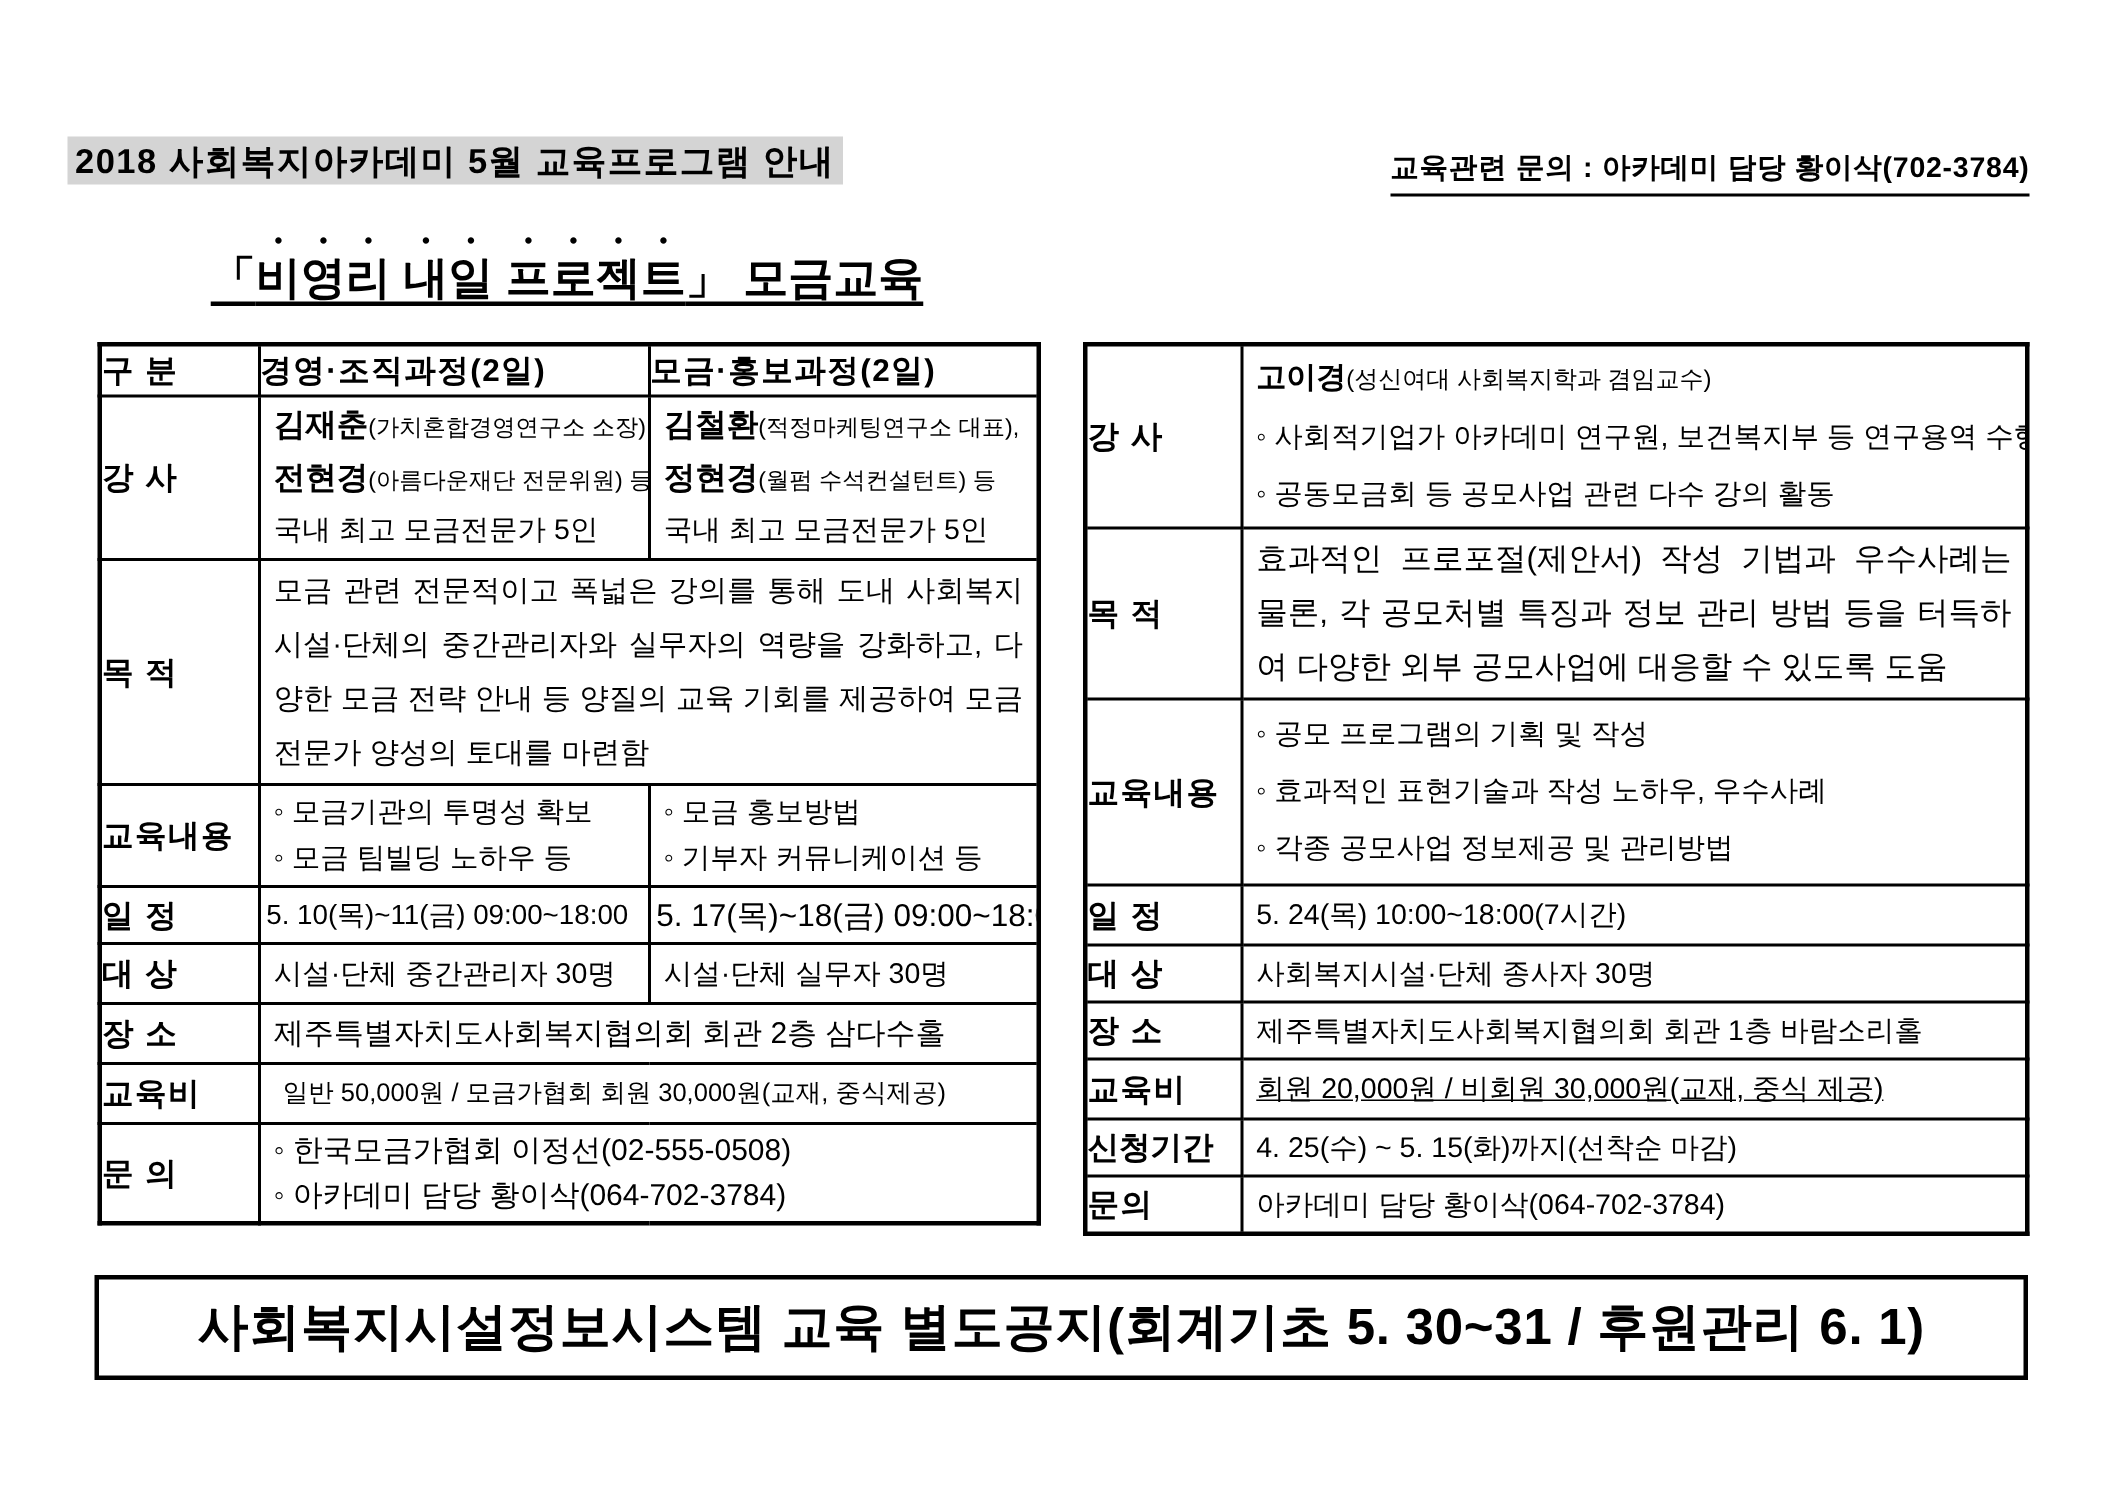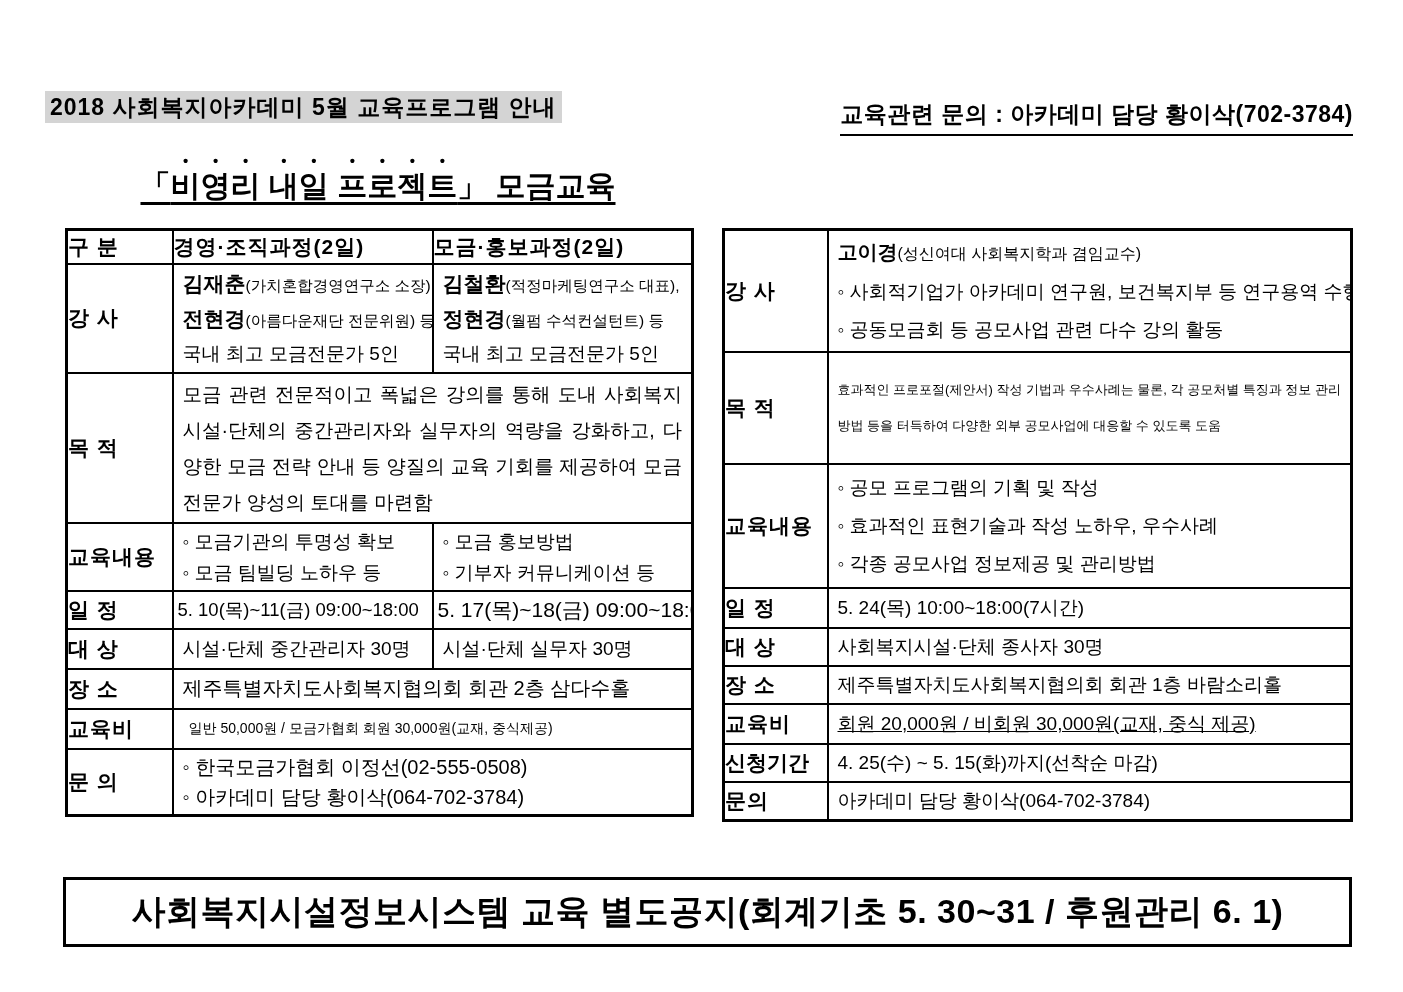--- a/index.html
+++ b/index.html
@@ -14,21 +14,21 @@
   }
 
   
   .hdr-left { position: absolute; left: 45px; top: 92px; border-radius: 13px; }
   .hdr-left .hl {
     font-size: 23px; font-weight: bold; letter-spacing: 1px;
     padding: 3px 5px;
   }
   .hdr-right {
     position: absolute; right: 50px; top: 99px;
-    font-size: 23px; font-weight: bold; letter-spacing: 0.5px;
+    font-size: 19px; font-weight: bold; letter-spacing: 0.5px;
     border-bottom: 2px solid #000; padding-bottom: 4px;
   }
 
   
   .sec-title {
     position: absolute; top: 152px; height: 60px;
     text-align: center; font-weight: bold; font-size: 30px;
     line-height: 66px; white-space: nowrap;
   }
   .sec-title.left  { left: 65px;  width: 626px; }
@@ -65,31 +65,30 @@
   .lect-name { font-size: 21px; font-weight: bold; }
   .lect-desc { font-size: 15.5px; }
   .lect-tail { font-size: 19px; line-height: 33px; }
 
   .purpose-text { font-size: 19.5px; line-height: 36px; text-align: justify; }
   .bullet-line  { font-size: 19px; line-height: 31px; white-space: nowrap; }
 
   .r-lect-name { font-size: 20px; font-weight: bold; margin-top: 12px; }
   .r-lect-desc { font-size: 16px; }
   .r-line { line-height: 38px; white-space: nowrap; font-size: 19px; }
-  .r-purpose { font-size: 13px; line-height: 36px; text-align: justify; }
+  .r-purpose { font-size: 21px; line-height: 36px; text-align: justify; }
   .r-single { font-size: 20px; }
 
   
   .banner {
     position: absolute; left: 63px; top: 850px; width: 1289px; height: 70px;
     border: 3px solid #000;
     display: flex; align-items: center; justify-content: center;
     font-size: 34px; font-weight: bold; letter-spacing: 0.5px;
     white-space: nowrap;
-    margin-top: 27px;
   }
 </style>
 </head>
 <body>
 
 <div class="page">
 
   <div class="hdr-left">
     <span class="hl" style="background-color:#d4d4d4">2018 사회복지아카데미 5월 교육프로그램 안내</span>
   </div>
@@ -159,21 +158,21 @@
       <td class="val">시설·단체 실무자 30명</td>
     </tr>
 
     <tr class="table-row" style="height:40px">
       <td class="lbl">장 소</td>
       <td class="val" colspan="2" style="font-size:20px;">제주특별자치도사회복지협의회 회관 2층 삼다수홀</td>
     </tr>
 
     <tr class="table-row" style="height:40px">
       <td class="lbl">교육비</td>
-      <td class="val" colspan="2" style="font-size:14px; white-space:nowrap;padding-left:15px;">일반 50,000원 / 모금가협회 회원 30,000원(교재, 중식제공)</td>
+      <td class="val" colspan="2" style="font-size:17px; white-space:nowrap;padding-left:15px;">일반 50,000원 / 모금가협회 회원 30,000원(교재, 중식제공)</td>
     </tr>
 
     <tr class="table-row" style="height:64px">
       <td class="lbl">문 의</td>
       <td class="val" colspan="2">
         <div class="bullet-line" style="font-size:20px; line-height:30px;">◦ 한국모금가협회 이정선(02-555-0508)</div>
         <div class="bullet-line" style="font-size:20px; line-height:30px;">◦ 아카데미 담당 황이삭(064-702-3784)</div>
       </td>
     </tr>
 

